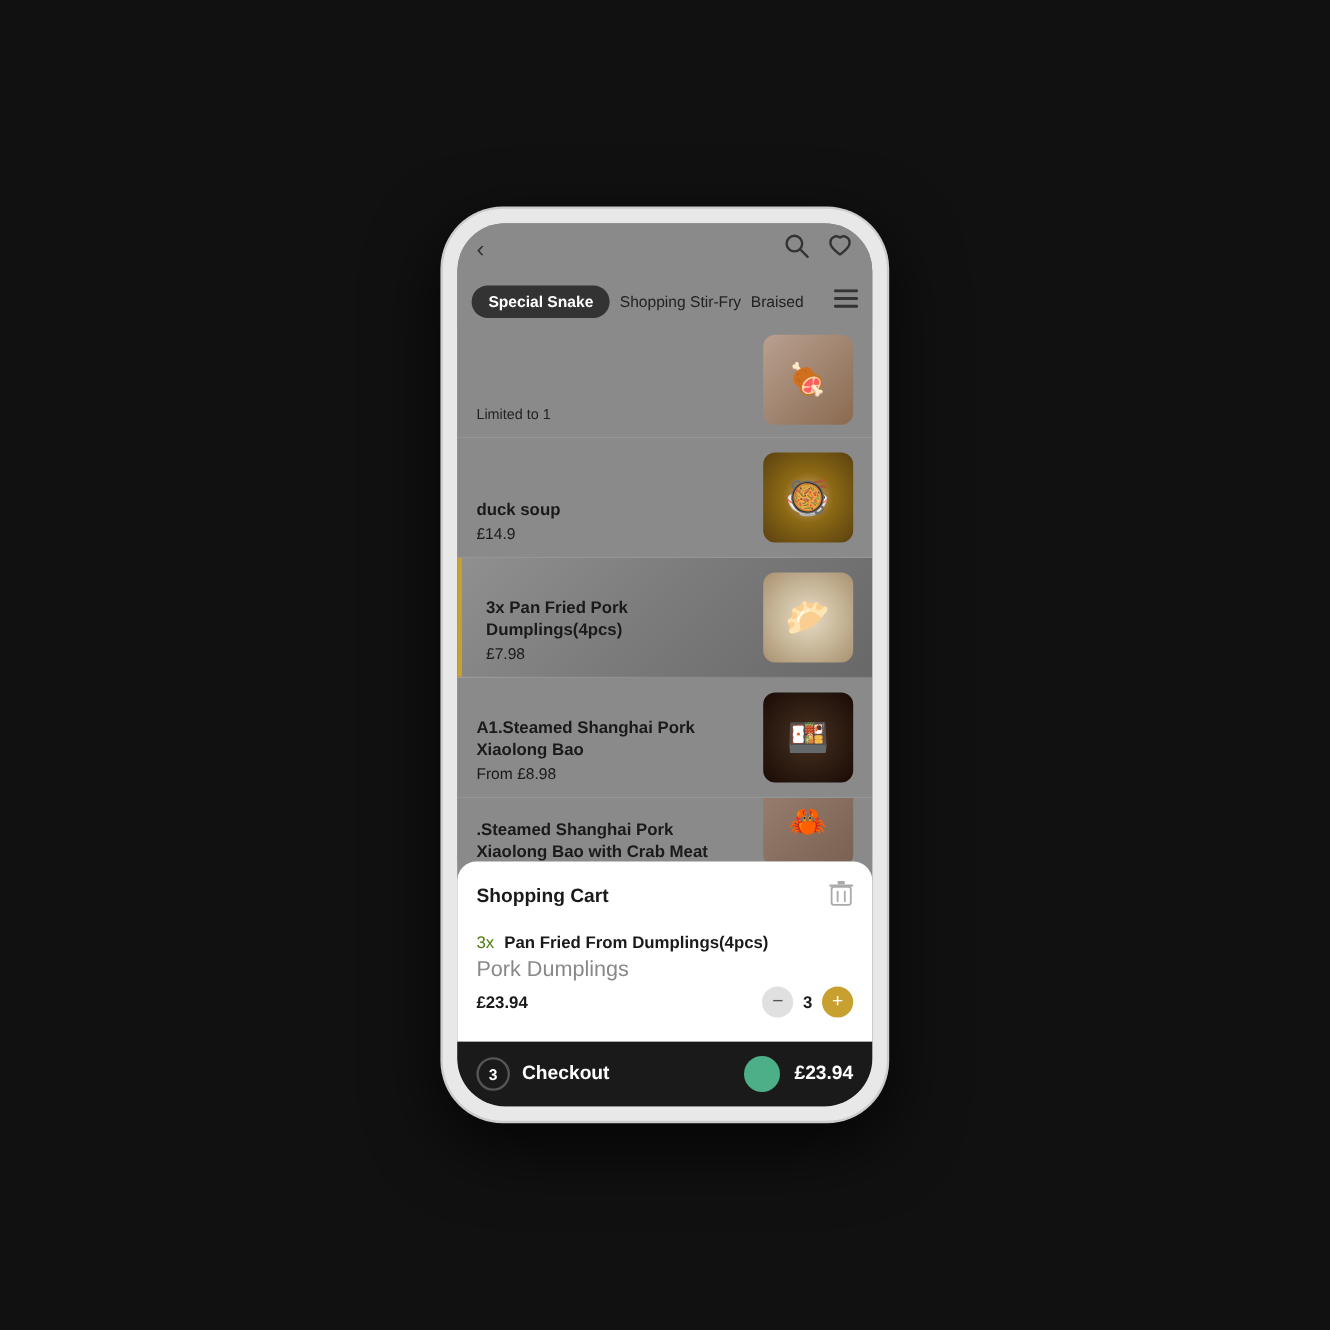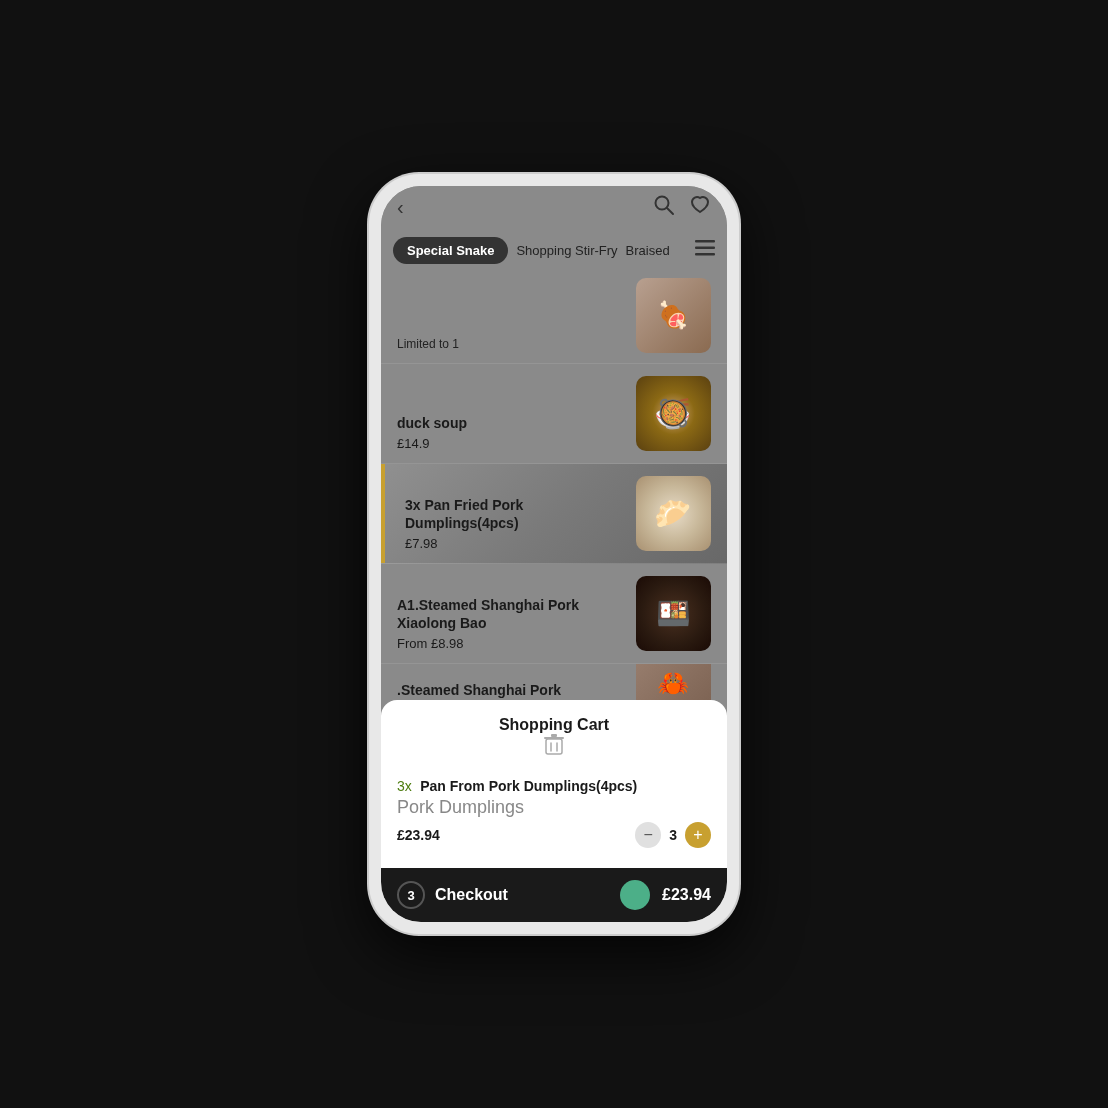--- a/index.html
+++ b/index.html
@@ -201,21 +201,20 @@
       padding: 16px;
       flex-shrink: 0;
       position: relative;
       z-index: 10;
     }
     .cart-header {
       display: flex;
       justify-content: space-between;
       align-items: center;
       margin-bottom: 12px;
-      flex-direction: column;
     }
     .cart-title {
       font-size: 16px;
       font-weight: 700;
       color: #1a1a1a;
     }
     .cart-delete-icon {
       font-size: 18px;
       color: #888;
       cursor: pointer;
@@ -437,21 +436,21 @@
             <rect x="2" y="5" width="16" height="15" rx="2" stroke="#aaa" stroke-width="1.5" fill="none"></rect>
             <line x1="7" y1="9" x2="7" y2="17" stroke="#aaa" stroke-width="1.5" stroke-linecap="round"></line>
             <line x1="13" y1="9" x2="13" y2="17" stroke="#aaa" stroke-width="1.5" stroke-linecap="round"></line>
           </svg>
         </span>
       </div>
 
       <div class="cart-item">
         <div>
           <span class="cart-item-qty-prefix">3x</span>
-          <span class="cart-item-name">Pan From Pork Dumplings(4pcs)</span>
+          <span class="cart-item-name">Pan Fried From Dumplings(4pcs)</span>
         </div>
         <div class="cart-item-desc">Pork Dumplings</div>
         <div class="cart-item-row">
           <span class="cart-item-price">£23.94</span>
           <div class="qty-controls">
             <button class="qty-btn qty-btn-minus">−</button>
             <span class="qty-value">3</span>
             <button class="qty-btn qty-btn-plus">+</button>
           </div>
         </div>

